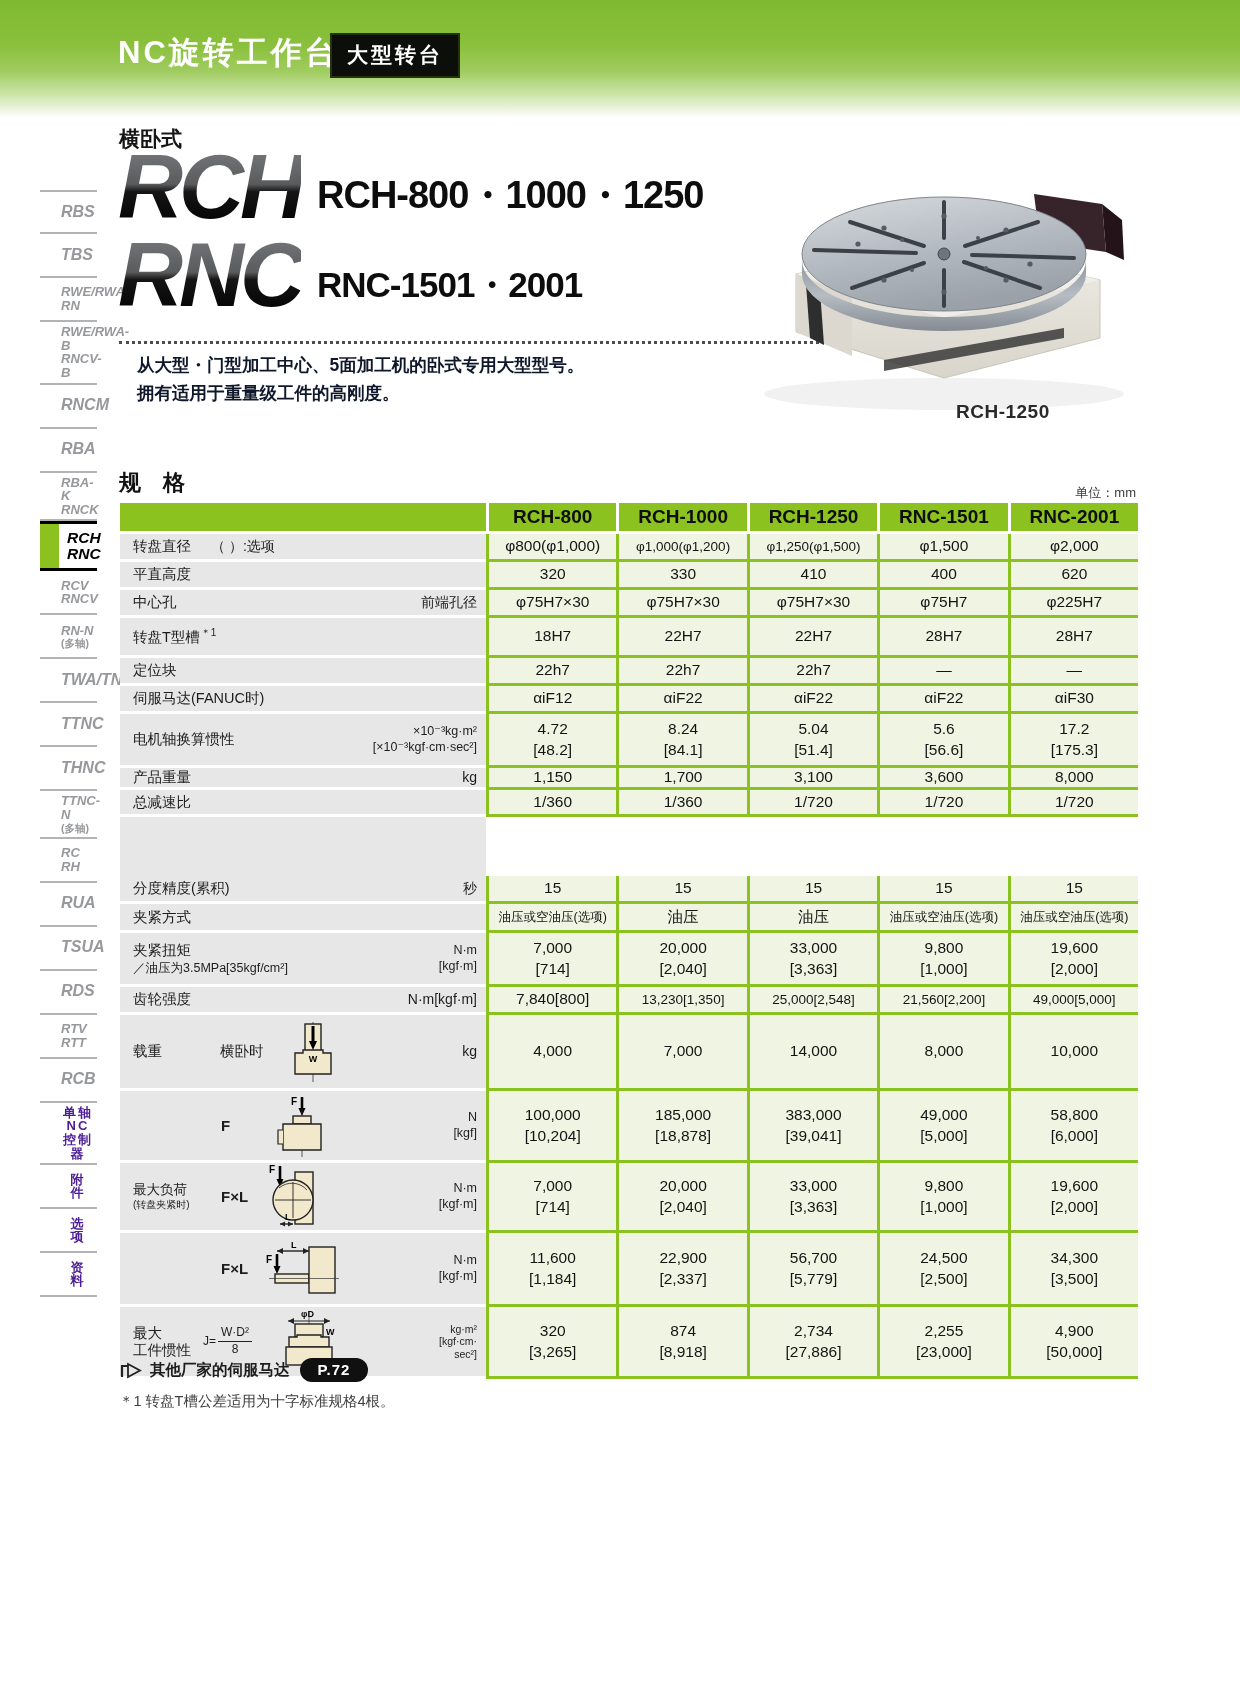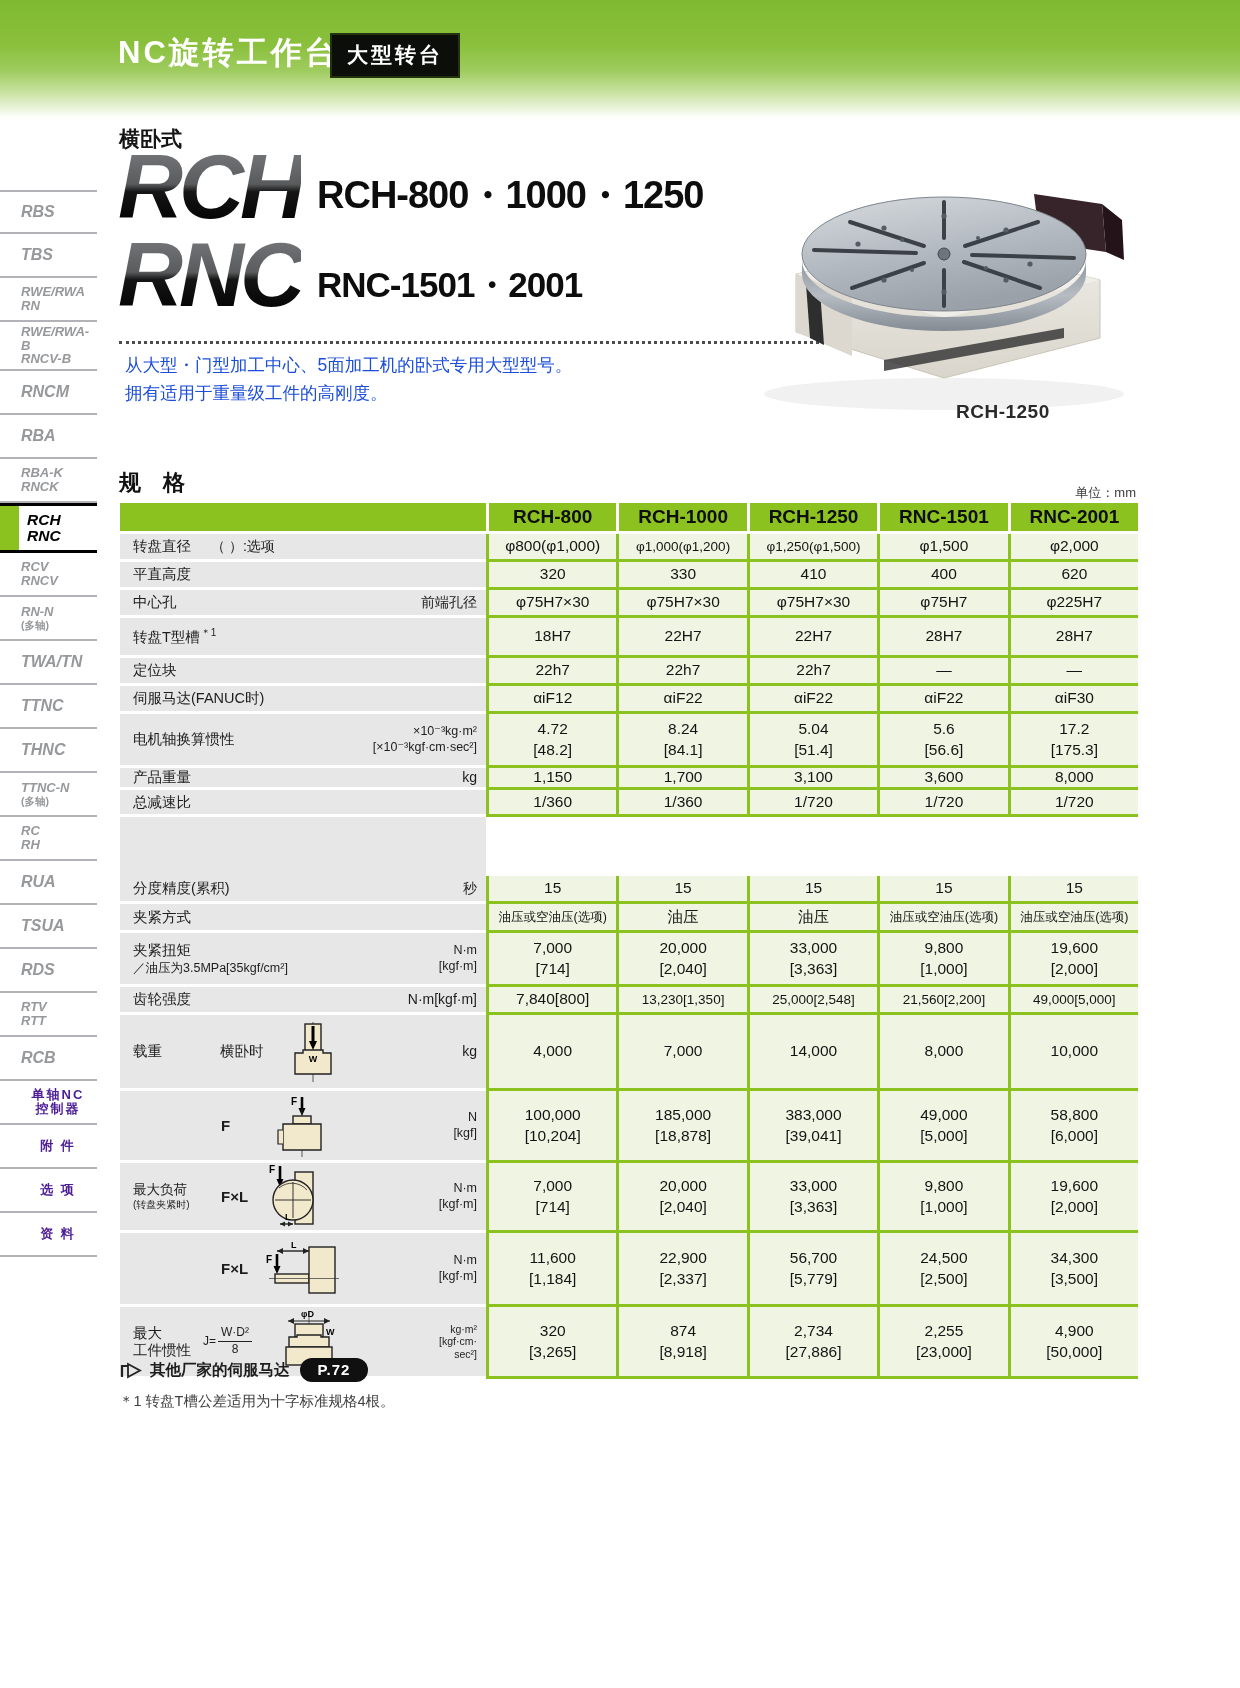--- a/index.html
+++ b/index.html
@@ -18,21 +18,21 @@
     position:absolute; left:118px; top:32px; font-size:31px; font-weight:bold;
     color:#fff; letter-spacing:3px;
   }
   .banner-badge {
     position:absolute; left:330px; top:33px; background:#0c0e09; color:#fff;
     font-size:21px; font-weight:bold; letter-spacing:3px; padding:6px 15px 7px;
     border:2px solid #24320e;
   }
 
   
-  .sidebar { position:absolute; left:0; top:190px; width:97px; }
+  .sidebar { position:absolute; left:0; top:190px; width:97px;padding-left:40px; }
   .sb-item {
     min-height:44px; border-bottom:2px solid #b1b3b6;
     display:flex; flex-direction:column; justify-content:center;
     padding:3px 2px 3px 21px; color:#96989b; font-weight:bold; font-style:italic;
     font-size:16px; line-height:1.05; letter-spacing:0;
   }
   .sb-item:first-child { border-top:2px solid #b1b3b6; }
   .sb-item.two { font-size:13px; }
   .sb-item .ln-sub { font-style:normal; font-size:10.5px; font-weight:bold; margin-top:1px; }
   .sb-item.cjk { font-style:normal; font-size:13px; letter-spacing:2px; color:#4c1d95;text-align:center; }
@@ -57,21 +57,21 @@
   @supports (-webkit-background-clip:text) {
     .series-big {
       background:linear-gradient(180deg,#77797c 0%,#5a5b5d 46%,#151515 55%,#000 100%);
       -webkit-background-clip:text; background-clip:text; color:transparent;
     }
   }
   .series-models { font-size:38px; font-weight:bold; letter-spacing:-1px; margin:0 0 8px 16px; color:#0d0d0d; }
   .series-row.r2 .series-models { font-size:35px; }
 
   .dotted-rule { position:absolute; left:1px; top:223px; width:730px; border-top:3px dotted #4c4c4c; }
-  .description { position:absolute; left:7px; top:233px; font-size:17.5px; font-weight:normal; line-height:1.6; color:#1d4ed8; }
+  .description { position:absolute; left:19px; top:233px; font-size:17.5px; font-weight:bold; line-height:1.6; color:#0f172a; }
 
   
   .product { position:absolute; left:616px; top:24px; width:420px; height:270px; }
   .product-caption { position:absolute; left:838px; top:283px; font-size:19px; font-weight:bold; color:#2a2a2a; letter-spacing:0.5px; }
 
   
   .spec-title { position:absolute; left:1px; top:350px; font-size:22px; font-weight:bold; color:#111; }
   .unit-note { position:absolute; right:2px; top:366px; font-size:13px; color:#3d3d3d; }
 
   .spec-table { position:absolute; left:2px; top:385px; width:1018px; }

